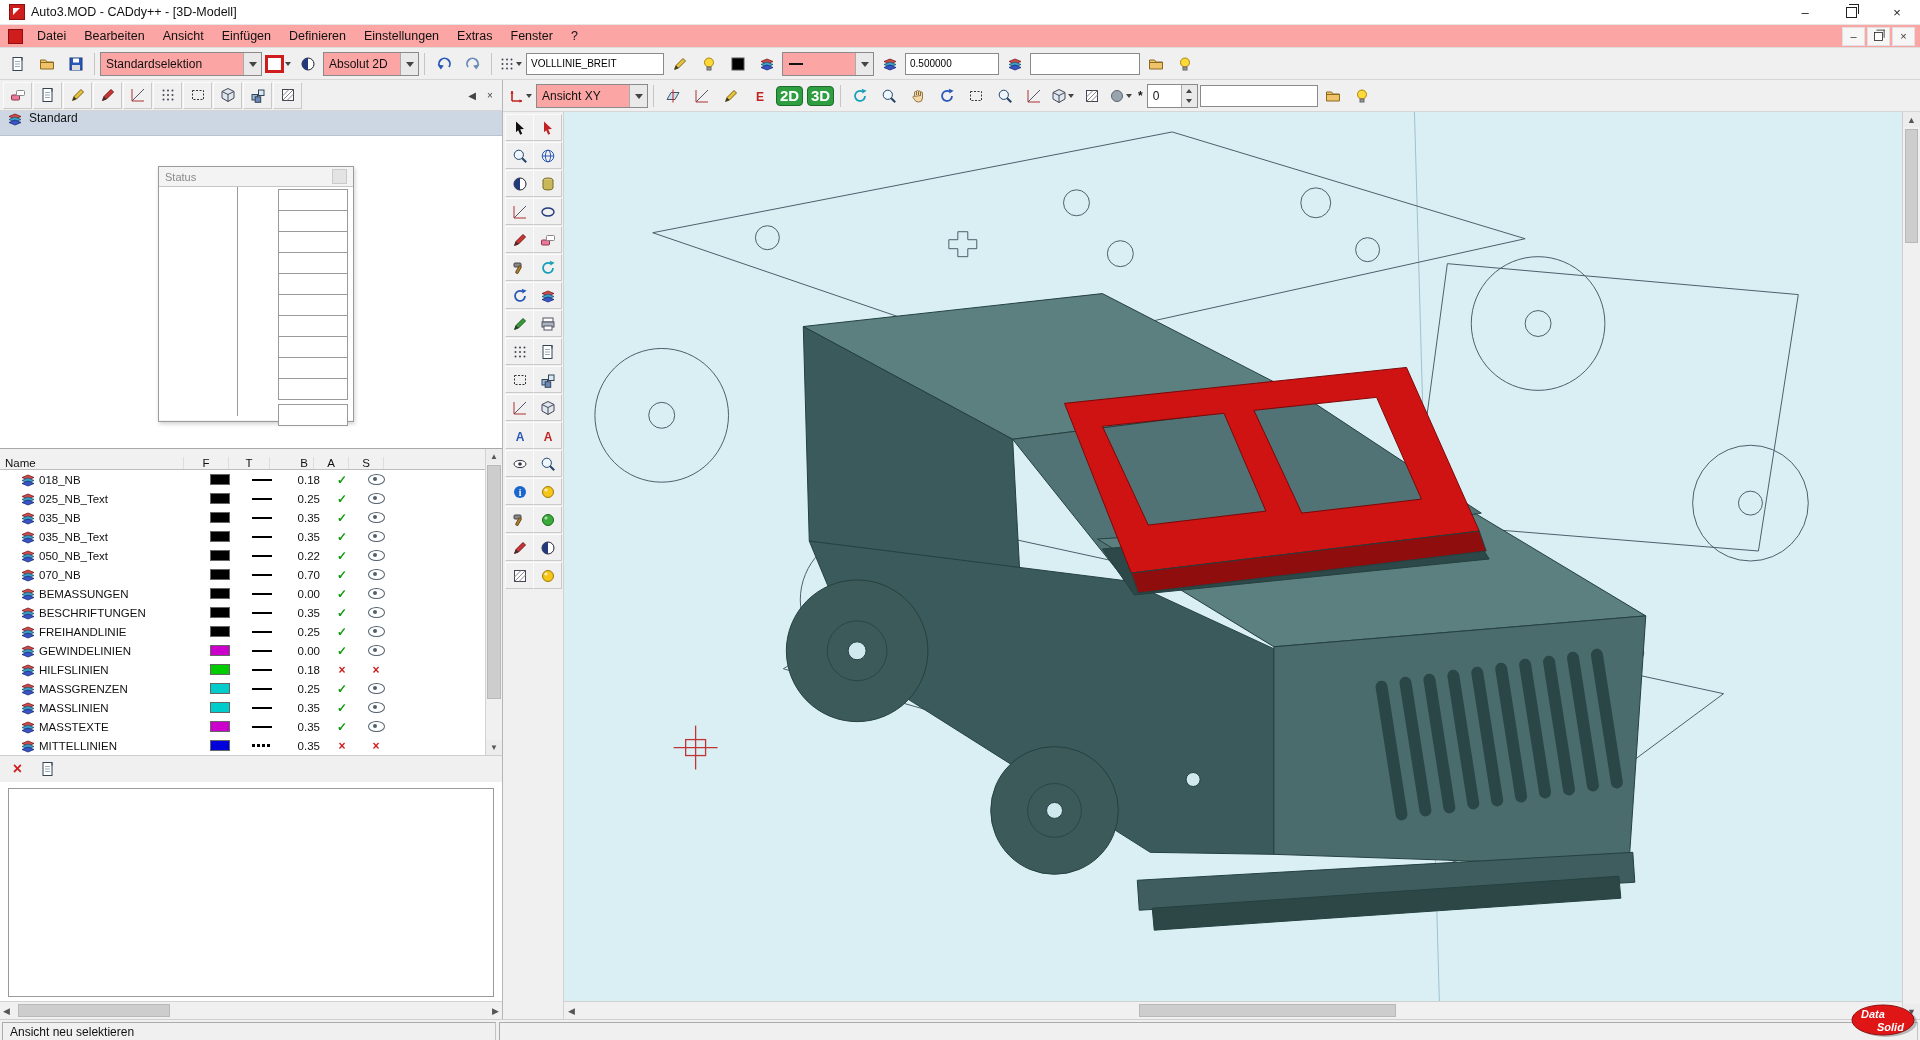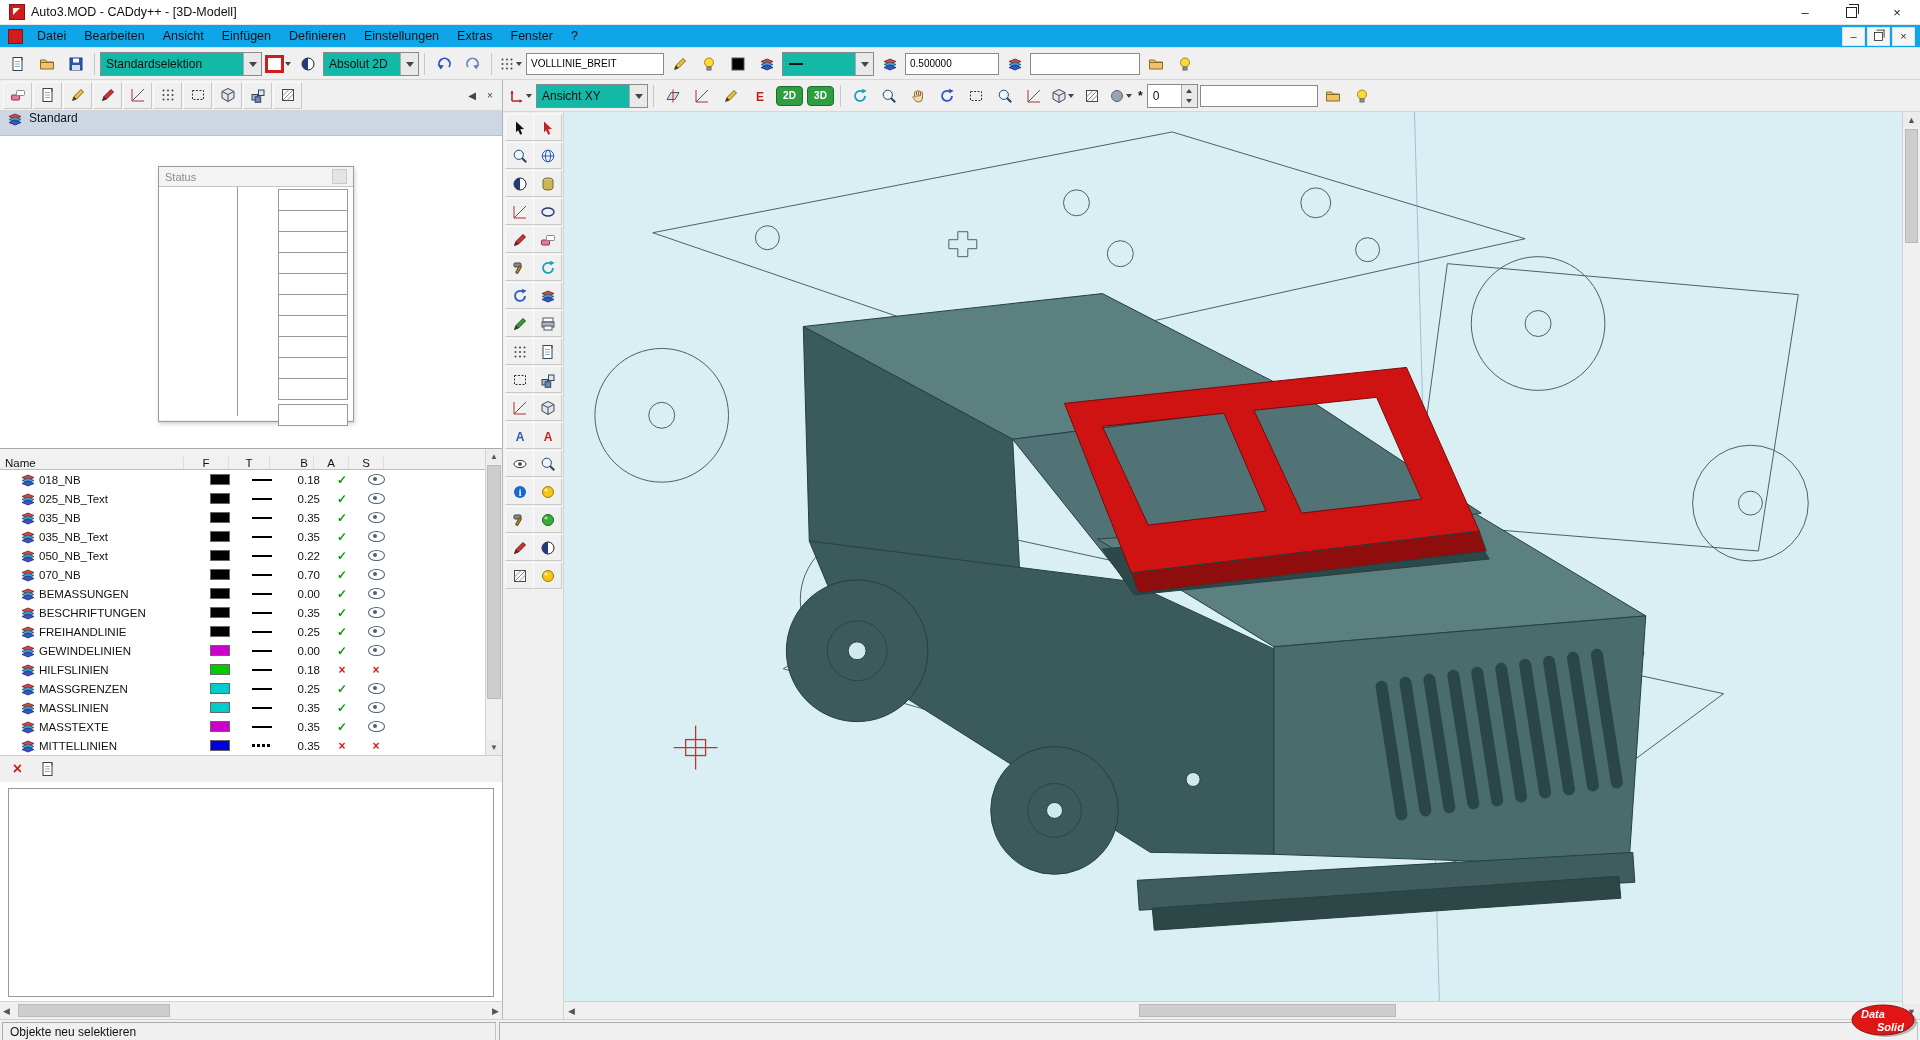--- a/index.html
+++ b/index.html
@@ -10,40 +10,40 @@
   .tbar{height:24px;background:#fff;display:flex;align-items:center;border-bottom:1px solid #e6e6e6;}
   .app-ico{width:14px;height:14px;margin:0 6px 0 9px;background:#cf1d1d;border:1px solid #8d0f0f;position:relative;}
   .app-ico::after{content:'';position:absolute;left:3px;top:3px;width:7px;height:7px;background:#fff;clip-path:polygon(0 0,100% 0,0 100%);}
   .ttl{font-size:12.5px;}
   .wbtns{margin-left:auto;display:flex;height:100%;}
   .wbtn{width:46px;height:100%;display:flex;align-items:center;justify-content:center;font-size:13px;color:#222;}
   .resto{width:9px;height:9px;border:1px solid #222;background:#fff;position:relative;}
   .resto::before{content:'';position:absolute;left:2px;top:-4px;width:9px;height:9px;border:1px solid #222;border-left:none;border-bottom:none;}
 
   
-  .mbar{height:22px;background:#0ea5e9;display:flex;align-items:center;border-bottom:1px solid #dcdcdc;padding-left:3px;}
+  .mbar{height:22px;background:#fca5a5;display:flex;align-items:center;border-bottom:1px solid #dcdcdc;padding-left:3px;}
   .mdi-ico{width:13px;height:13px;margin:0 5px;background:#cf1d1d;border:1px solid #8d0f0f;}
   .mitem{padding:2px 9px;font-size:12.5px;white-space:nowrap;}
   .mdi-ctrls{margin-left:auto;display:flex;margin-right:5px;gap:2px;}
   .mbtn{width:21px;height:17px;display:flex;align-items:center;justify-content:center;font-size:11px;color:#333;border:1px solid #e0e0e0;background:#f6f6f6;}
   .resto.sm{transform:scale(.8);}
 
   
   .tb{height:31px;background:#f0f0f0;border-bottom:1px solid #d6d6d6;display:flex;align-items:center;padding:0 4px;gap:2px;}
   .tbtn{min-width:25px;height:24px;display:flex;align-items:center;justify-content:center;border:1px solid transparent;}
   .tbtn svg,.ric svg,.tab svg,.lps-ico svg{width:16px;height:16px;display:block;}
   .vsep{width:1px;height:22px;background:#c6c6c6;margin:0 3px;}
-  .combo{display:flex;align-items:center;height:22px;border:1px solid #8a8a8a;background:#14b8a6;}
+  .combo{display:flex;align-items:center;height:22px;border:1px solid #8a8a8a;background:#fca5a5;}
   .combo .cv{padding:0 5px;flex:1;white-space:nowrap;overflow:hidden;}
   .combo .ca{width:17px;align-self:stretch;background:#e9e9e9;border-left:1px solid #aaa;display:flex;align-items:center;justify-content:center;}
   .ca::after{content:'';border:4px solid transparent;border-top:5px solid #444;margin-top:5px;}
   .dd{display:inline-block;border:3.5px solid transparent;border-top:4.5px solid #444;margin:4px 0 0 1px;}
   .tin{height:20px;border:1px solid #8a8a8a;font-size:10px;padding:0 4px;font-family:inherit;background:#fff;}
   .redbox{width:13px;height:12px;border:3px solid #cf1d1d;background:#fff;}
-  .badge{min-width:21px;height:18px;background:#2f9e41;color:#fff;font-weight:bold;font-size:10px;display:flex;align-items:center;justify-content:center;border-radius:4px;border:1px solid #1c6b2a;padding:0 2px;margin:0 1px;}
+  .badge{min-width:21px;height:18px;background:#2f9e41;color:#fff;font-weight:bold;font-size:15px;display:flex;align-items:center;justify-content:center;border-radius:4px;border:1px solid #1c6b2a;padding:0 2px;margin:0 1px;}
   .spin{display:flex;height:22px;border:1px solid #8a8a8a;background:#fff;align-items:stretch;}
   .spv{width:28px;display:flex;align-items:center;padding-left:5px;}
   .sarr{display:flex;flex-direction:column;width:15px;border-left:1px solid #aaa;}
   .sarr i{flex:1;display:flex;align-items:center;justify-content:center;background:#e9e9e9;}
   .sarr i.up::after{content:'';border:3px solid transparent;border-bottom:4px solid #444;margin-bottom:2px;}
   .sarr i.dn::after{content:'';border:3px solid transparent;border-top:4px solid #444;margin-top:2px;}
   .ast{font-weight:bold;margin:0 2px;}
 
   
   .main{display:flex;height:939px;}
@@ -1319,21 +1319,21 @@
           <div class="ar">▲</div>
           <div class="vs-thumb"></div>
           <div class="ar b">▼</div>
         </div>
       </div>
     </div>
   </div>
 
   <div class="sbar">
     <div class="scellb first">
-        <span>Objekte neu selektieren</span>
+        <span>Ansicht neu selektieren</span>
       </div>
     <div class="scellb rest"></div>
   </div>
 
   <div class="logo">
     <svg viewBox="0 0 68 37">
       <ellipse cx="36" cy="20" rx="31" ry="15" fill="#8a8a8a" opacity="0.55"></ellipse>
       <ellipse cx="33" cy="18" rx="31" ry="15" fill="#e01515" stroke="#8d0f0f"></ellipse>
       <text x="11" y="16" font-size="11" font-style="italic" font-weight="bold" fill="#fff" font-family="Liberation Sans, sans-serif">Data</text>
       <text x="27" y="29" font-size="11" font-style="italic" font-weight="bold" fill="#fff" font-family="Liberation Sans, sans-serif">Solid</text>

